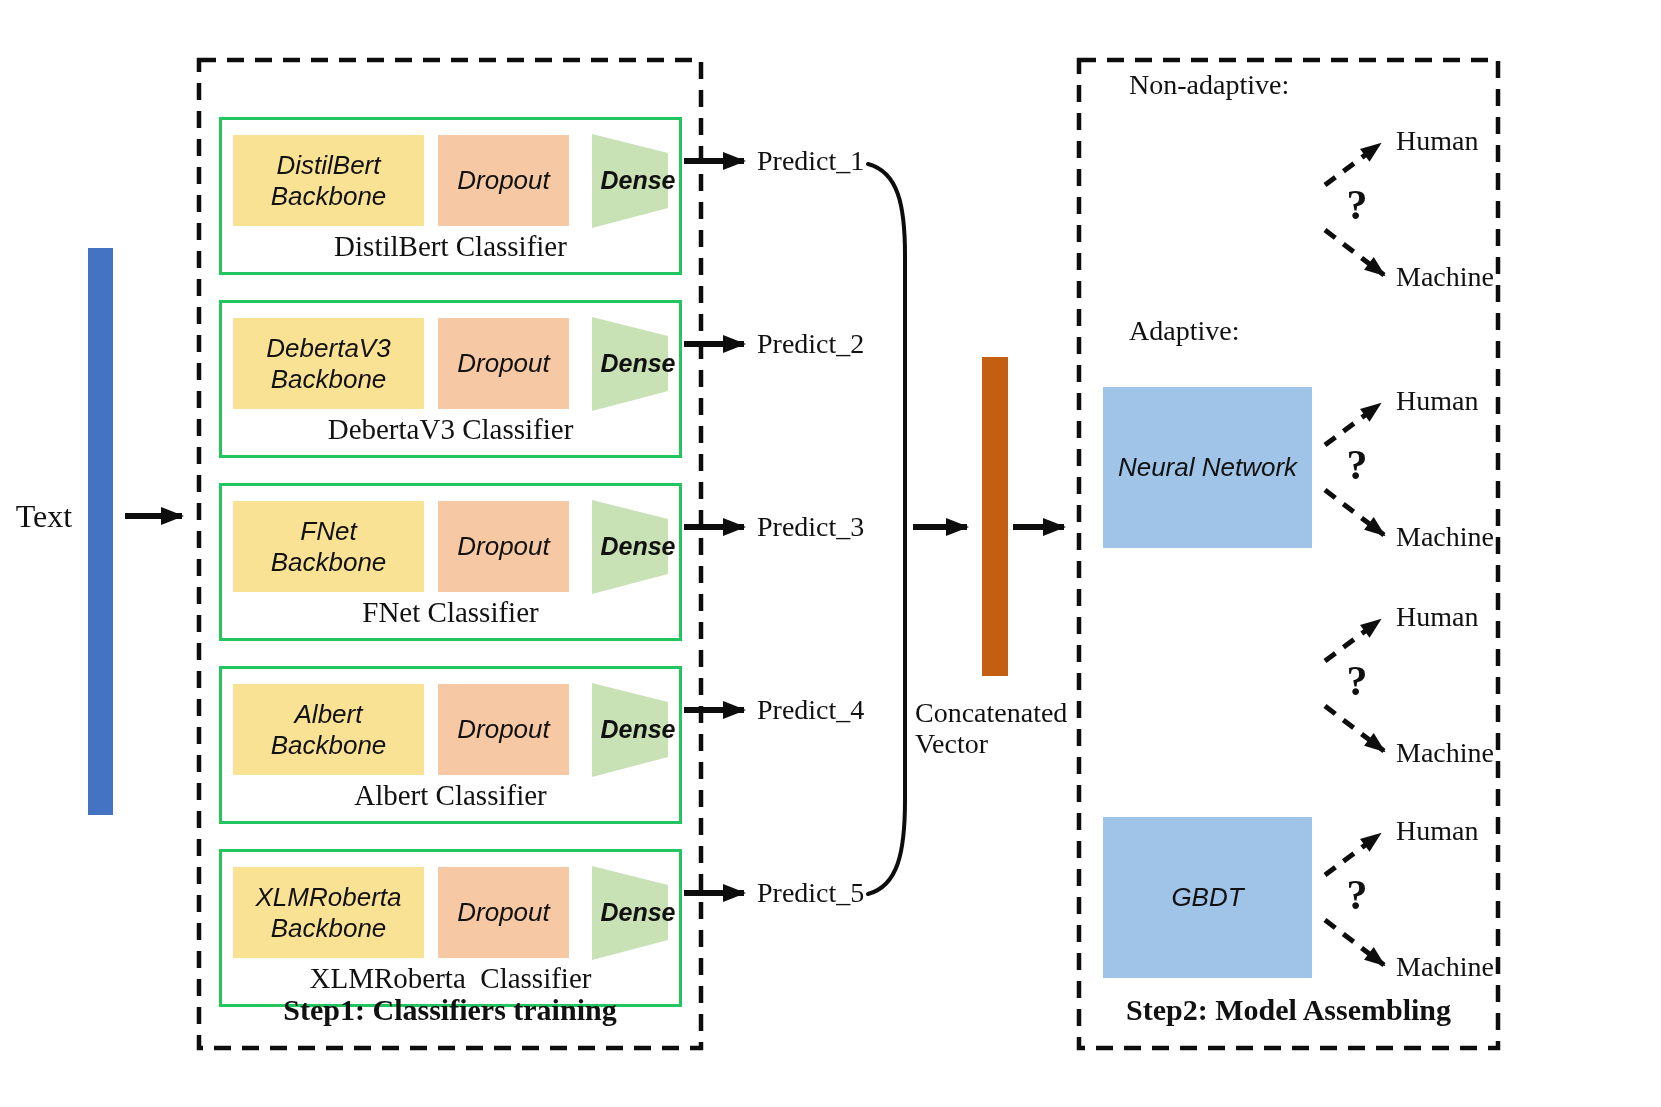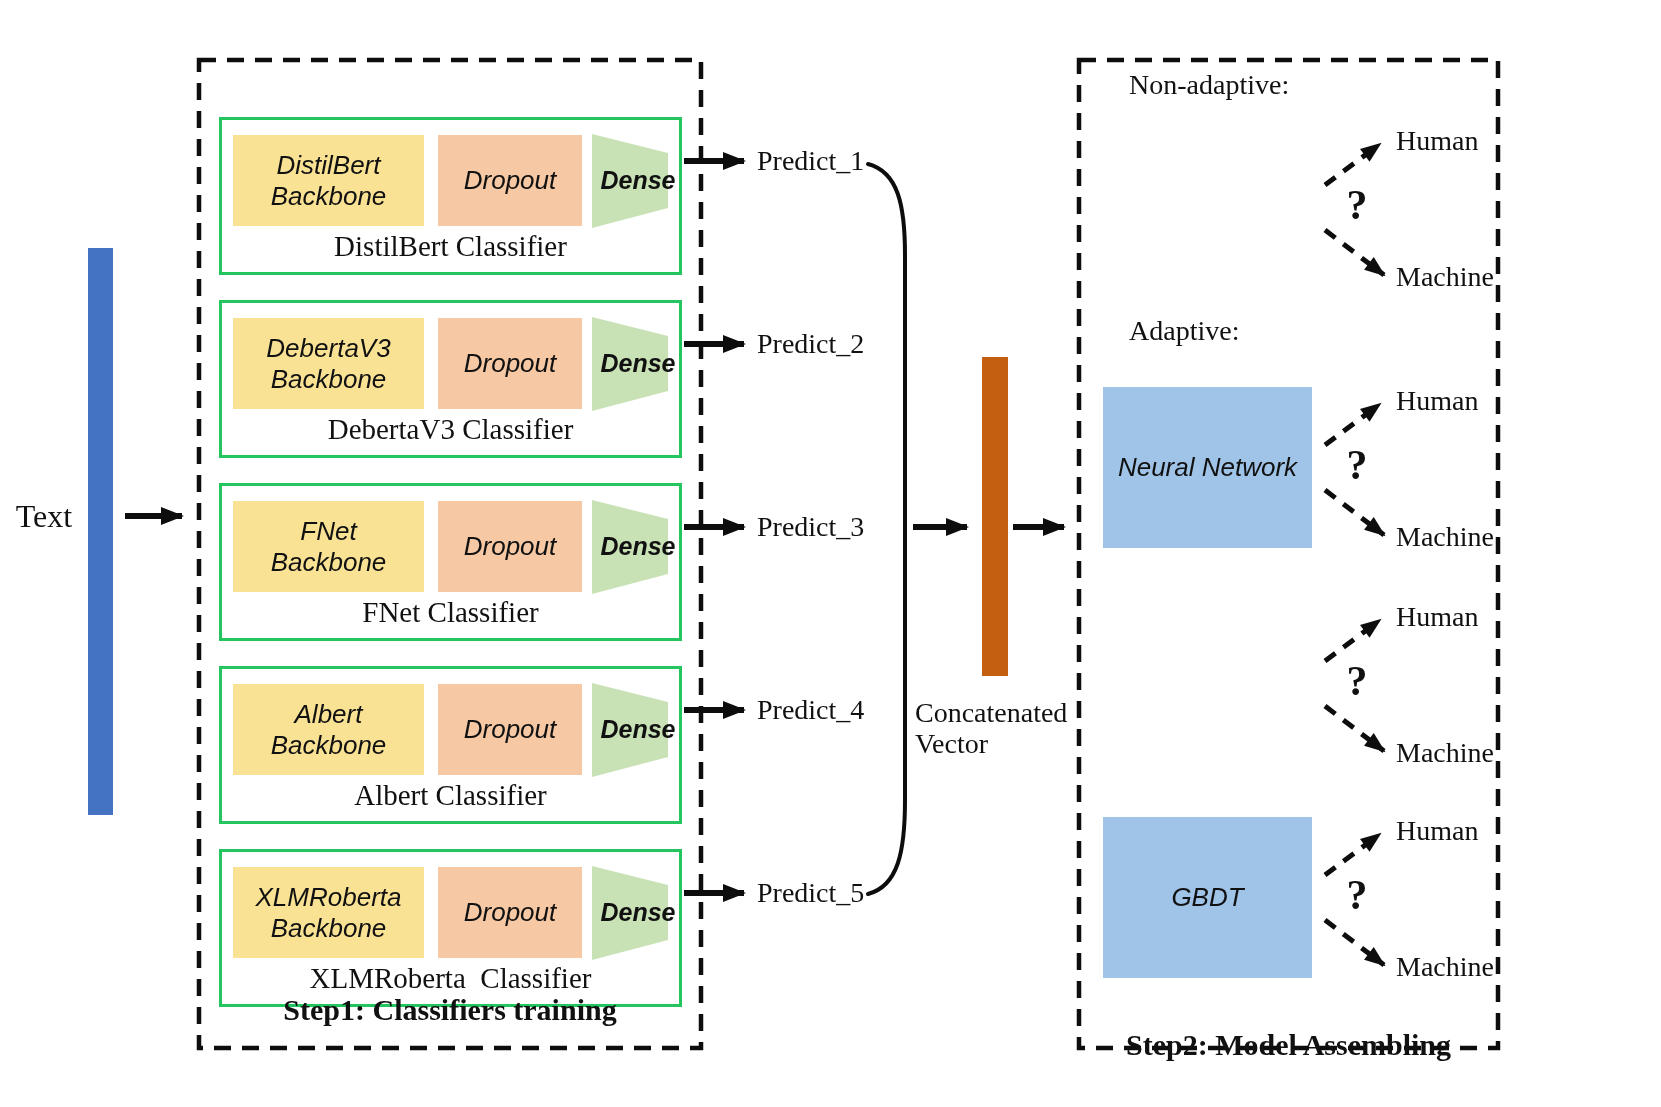--- a/index.html
+++ b/index.html
@@ -5,21 +5,21 @@
   html,body{margin:0;padding:0;background:#ffffff;}
   #canvas{position:relative;width:1661px;height:1107px;background:#ffffff;overflow:hidden;
           font-family:"Liberation Serif","DejaVu Serif",serif;color:#111;}
   .abs{position:absolute;}
   .serif{font-family:"Liberation Serif","DejaVu Serif",serif;}
   .ital{font-family:"Liberation Sans","DejaVu Sans",sans-serif;font-style:italic;}
   .classifier-box{position:absolute;left:219px;width:463px;height:158px;background:#ffffff;
                   border:3px solid #22c55e;box-sizing:border-box;margin-top:35px;}
   .backbone{position:absolute;left:11px;top:15px;width:191px;height:91px;display:flex;flex-direction:column;
             align-items:center;justify-content:center;font-size:26px;line-height:31px;text-align:center;}
-  .dropout{position:absolute;left:216px;top:15px;width:144px;height:91px;display:flex;align-items:center;
+  .dropout{position:absolute;left:216px;top:15px;width:131px;height:91px;display:flex;align-items:center;
            justify-content:center;font-size:26px;}
   .dense-svg{position:absolute;left:370px;top:12px;}
   .dense-label{position:absolute;left:370px;top:12px;width:92px;height:96px;display:flex;align-items:center;
                justify-content:center;font-size:25px;font-weight:bold;}
   .caption{position:absolute;left:0;right:0;top:108px;text-align:center;font-size:29px;line-height:36px;white-space:pre;}
   .predict{position:absolute;left:757px;font-size:28px;line-height:36px;}
   .steptitle{position:absolute;text-align:center;font-size:30px;font-weight:bold;line-height:36px;}
   .grouplabel{position:absolute;font-size:28px;line-height:34px;margin-left:28px;}
   .ens-row{position:absolute;left:1103px;width:400px;height:161px;}
   .ens-box{position:absolute;left:0;top:0;width:209px;height:161px;display:flex;align-items:center;
@@ -180,15 +180,15 @@
     <div class="out-label serif" style="top:132px;">Machine</div>
   </div>
 
   <div class="ens-row" style="top:817px;">
     <div class="ens-box ital" style="background-color: rgb(160, 196, 232);">GBDT</div>
     <div class="qmark serif">?</div>
     <div class="out-label serif" style="top:-4px;">Human</div>
     <div class="out-label serif" style="top:132px;">Machine</div>
   </div>
 
-  <div class="steptitle serif" style="left:1077px;top:992px;width:423px;margin-top:35px;">Step2: Model Assembling</div>
+  <div class="steptitle serif" style="left:1077px;top:992px;width:423px;">Step2: Model Assembling</div>
 
 </div>
 
 </body></html>

